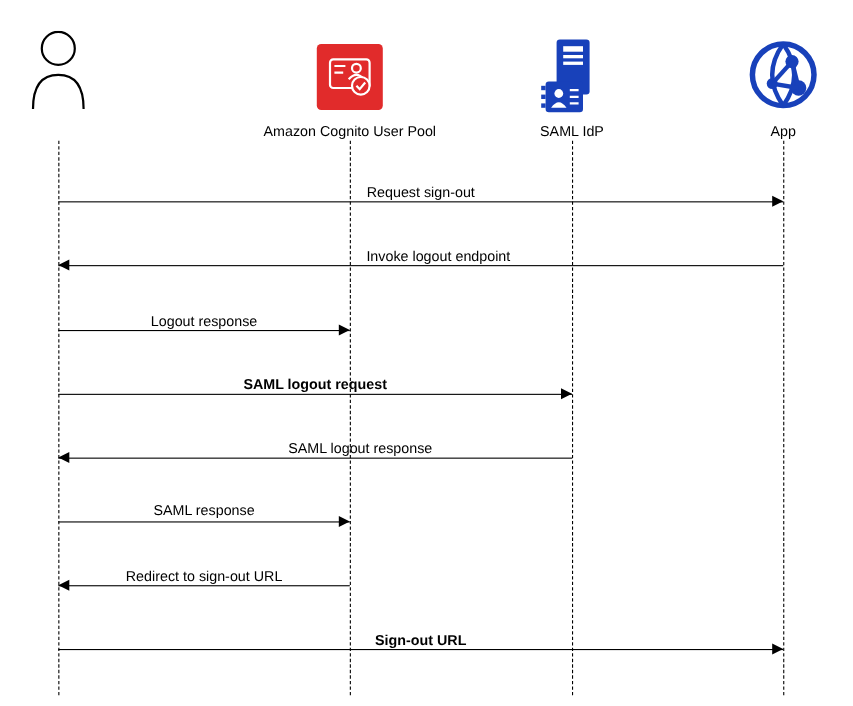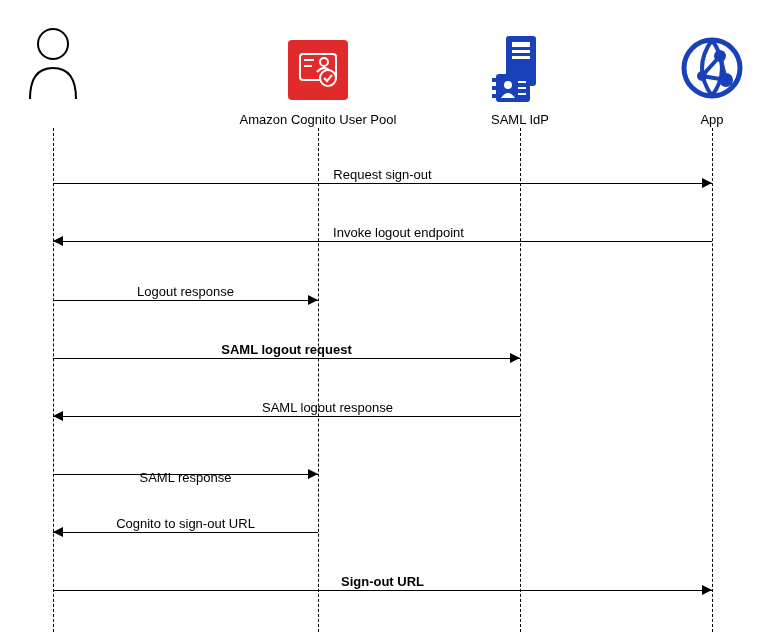--- a/index.html
+++ b/index.html
@@ -141,22 +141,22 @@
       <div class="arrow-head right" style="top: 295px; left: 308px;"></div>
       <div class="msg-label" style="left: 53px; width: 265px; top: 300px;">Logout response</div>
       <div class="msg" style="left: 53px; top: 358px; width: 467px;"></div>
       <div class="arrow-head right" style="top: 353px; left: 510px;"></div>
       <div class="msg-label" style="left: 53px; width: 467px; top: 358px; font-weight: bold;">SAML logout request</div>
       <div class="msg" style="left: 53px; top: 416px; width: 467px;"></div>
       <div class="arrow-head left" style="top: 411px; left: 53px;"></div>
       <div class="msg-label" style="left: 53px; width: 467px; top: 416px; margin-left: 41px;">SAML logout response</div>
       <div class="msg" style="left: 53px; top: 474px; width: 265px;"></div>
       <div class="arrow-head right" style="top: 469px; left: 308px;"></div>
-      <div class="msg-label" style="left: 53px; width: 265px; top: 486px;">SAML response</div>
+      <div class="msg-label" style="left: 53px; width: 265px; top: 472px;">SAML response</div>
       <div class="msg" style="left: 53px; top: 532px; width: 265px;"></div>
       <div class="arrow-head left" style="top: 527px; left: 53px;"></div>
-      <div class="msg-label" style="left: 53px; width: 265px; top: 532px;">Cognito to sign-out URL</div>
+      <div class="msg-label" style="left: 53px; width: 265px; top: 532px;">Redirect to sign-out URL</div>
       <div class="msg" style="left: 53px; top: 590px; width: 659px;"></div>
       <div class="arrow-head right" style="top: 585px; left: 702px;"></div>
       <div class="msg-label" style="left: 53px; width: 659px; top: 590px; font-weight: bold;">Sign-out URL</div>
     </div>
 
 </div>
 
 </body></html>

